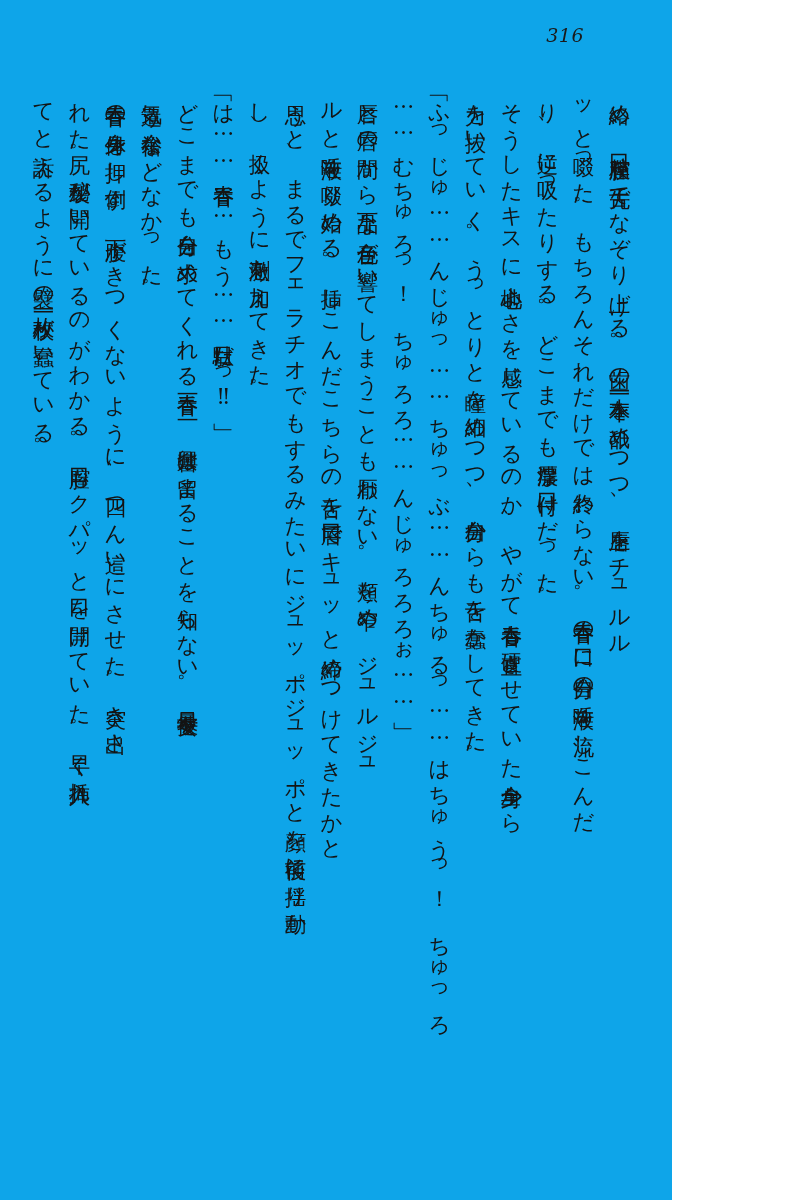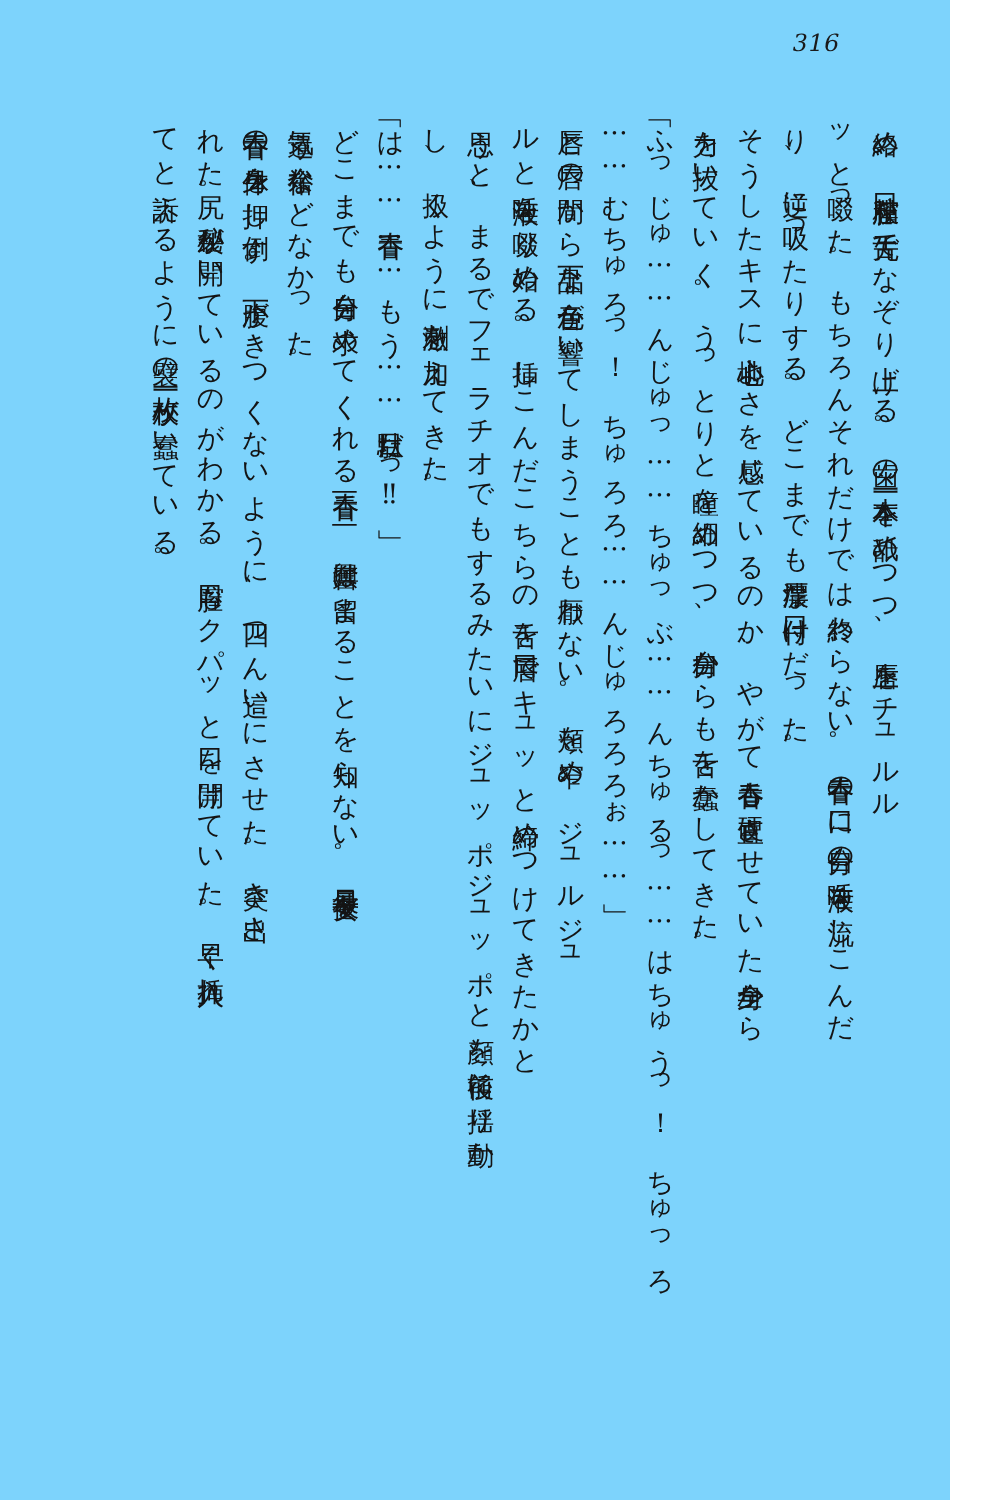--- a/index.html
+++ b/index.html
@@ -12,23 +12,23 @@
     height: 1200px;
     position: relative;
     font-family: "DejaVu Serif", "Liberation Serif", serif;
     color: #111111;
     overflow: hidden;
   }
 
   #page {
     position: absolute;
     top: 0; left: 0;
-    width: 760px;
+    width: 672px;
     height: 1200px;
-    background: #7dd3fc;
+    background: #0ea5e9;
   }
 
   
   #page-number {
     position: absolute;
     top: 24px;
     right: 88px;
     font-family: "DejaVu Serif", "Liberation Serif", serif;
     font-style: italic;
     font-size: 19px;

